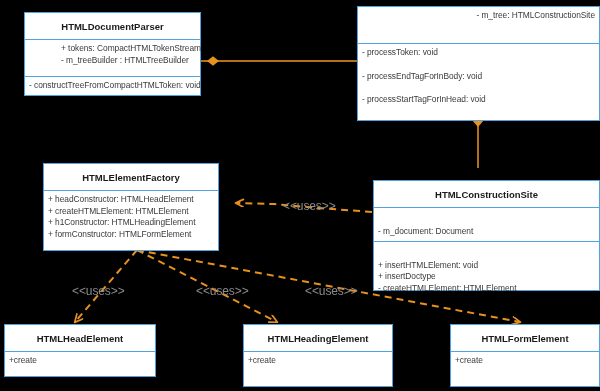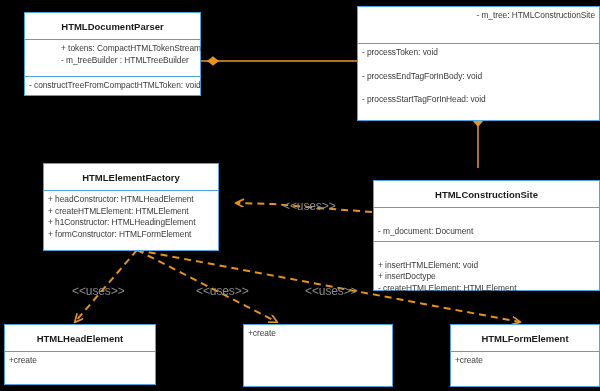--- a/index.html
+++ b/index.html
@@ -146,28 +146,29 @@
     <div class="uml-section divided" style="height:34px;">
       <div class="uml-row">- m_document: Document</div>
     </div>
     <div class="uml-section" style="flex:1;">
       <div class="uml-row">+ insertHTMLElement: void</div>
       <div class="uml-row">+ insertDoctype</div>
       <div class="uml-row">- createHTMLElement: HTMLElement</div>
     </div>
   </div>
 
-  <div class="uml-class" style="left:4px; top:324px; width:152px; height:61px;">
+  <div class="uml-class" style="left:4px; top:324px; width:152px; height:53px;">
     <div class="uml-title">HTMLHeadElement</div>
     <div class="uml-section" style="flex:1;">
       <div class="uml-row">+create</div>
     </div>
   </div>
 
   <div class="uml-class" style="left:243px; top:324px; width:150px; height:63px;">
+    <div class="uml-title">HTMLHeadingElement</div>
     <div class="uml-section" style="flex:1;">
       <div class="uml-row">+create</div>
     </div>
   </div>
 
   <div class="uml-class" style="left:450px; top:324px; width:150px; height:63px;">
     <div class="uml-title">HTMLFormElement</div>
     <div class="uml-section" style="flex:1;">
       <div class="uml-row">+create</div>
     </div>

